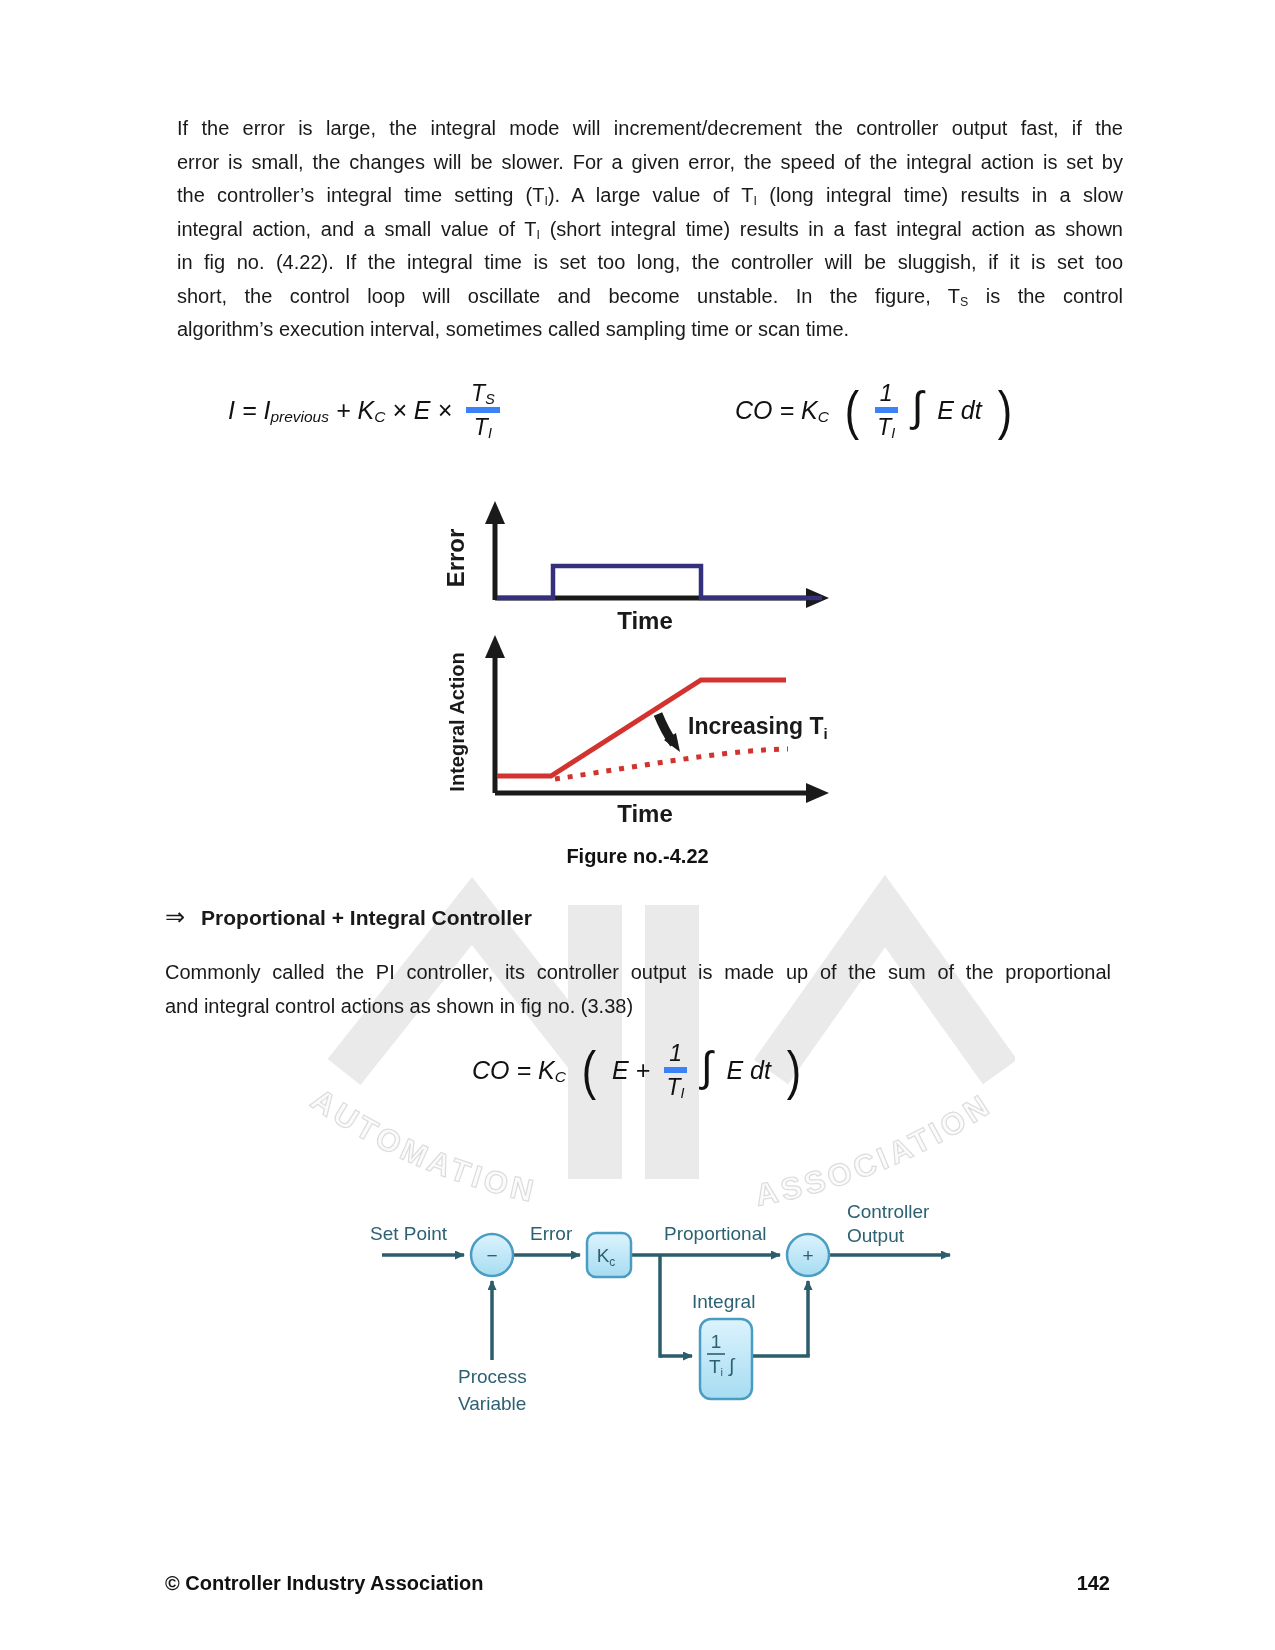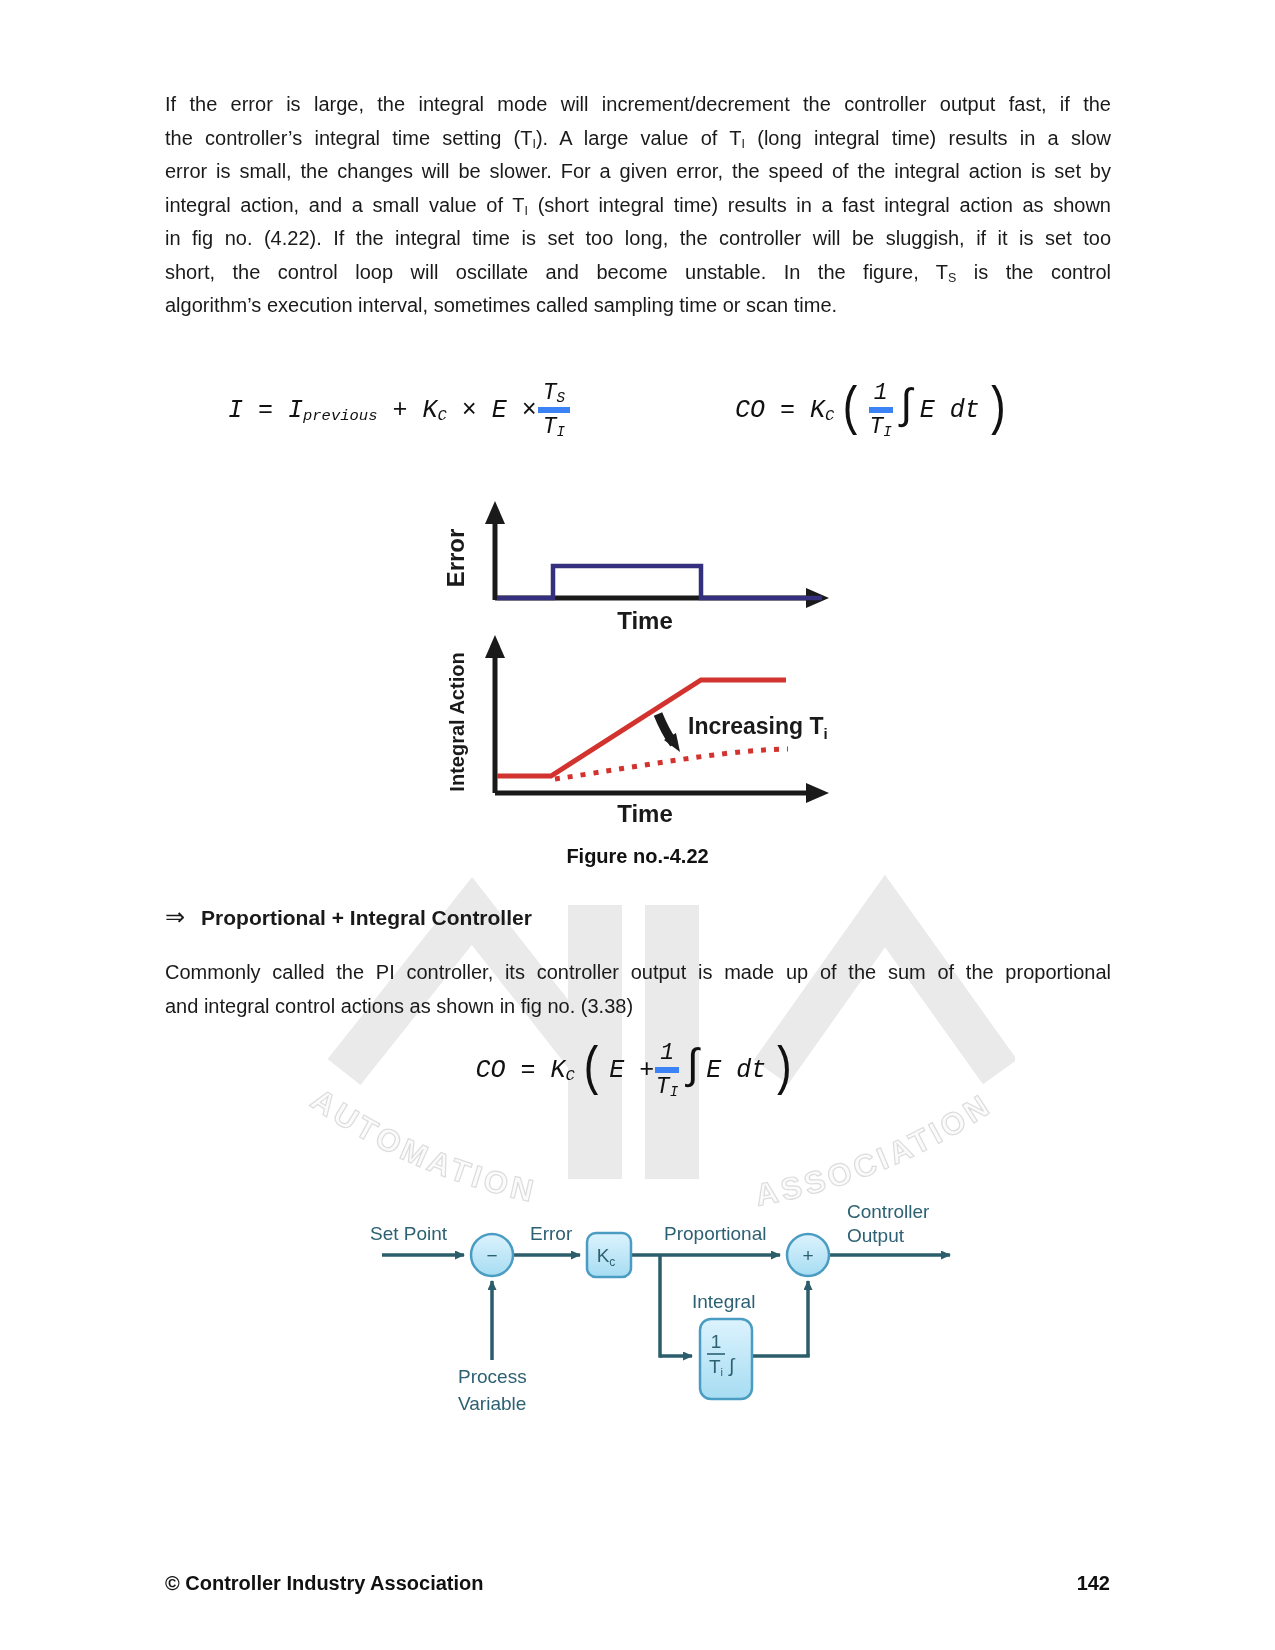--- a/index.html
+++ b/index.html
@@ -10,22 +10,22 @@
   .layer { position:absolute; z-index:1; }
   .wm { position:absolute; z-index:0; }
 
   
   .para { position:absolute; left:165px; width:946px; font-size:20px; color:#1a1a1a; }
   .jline { height:33.5px; line-height:33.5px; text-align:justify; text-align-last:justify; white-space:nowrap; }
   .pline { height:33.5px; line-height:33.5px; text-align:left; white-space:nowrap; }
   sub { font-size:62%; vertical-align:-0.22em; line-height:0; }
 
   
-  .formula { position:absolute; display:inline-flex; align-items:center; gap:1px;
-    font-family:Liberation Mono, monospace; font-style:italic; font-size:25px; color:#111; height:84px; }
+  .formula { position:absolute; display:inline-flex; align-items:center; gap:14px;
+    font-family:Liberation Sans, sans-serif; font-style:italic; font-size:25px; color:#111; height:84px; }
   .frac { display:inline-flex; flex-direction:column; align-items:center; line-height:1.05; font-size:23px; }
   .frac .num { border-bottom:6px solid #3b82f6; padding:0 5px 2px 5px; }
   .frac .den { padding-top:2px; }
   .bigp { font-size:54px; font-style:normal; font-weight:300; line-height:1; transform:scaleX(.8); }
   .intsign { font-size:42px; font-style:normal; line-height:1; position:relative; top:-3px; }
 
   .caption { position:absolute; left:0; width:1275px; text-align:center; font-weight:bold; font-size:20px; color:#111; }
 
   .heading { position:absolute; left:165px; display:flex; align-items:baseline; gap:16px; }
   .heading .arrow { font-size:24px; }
@@ -50,24 +50,24 @@
     <rect x="273" y="140" width="54" height="274" fill="#eaeaea"></rect>
     <rect x="350" y="140" width="54" height="274" fill="#eaeaea"></rect>
     <polyline points="476,307 590,146 705,307" fill="none" stroke="#eaeaea" stroke-width="42"></polyline>
     <path id="wmArc" d="M 14,340 A 600,600 0 0 0 706,340" fill="none" stroke="none"></path>
     <text class="wm-arc">
       <textPath href="#wmArc" startOffset="0%">AUTOMATION</textPath>
       <textPath href="#wmArc" startOffset="64%">ASSOCIATION</textPath>
     </text>
   </svg>
 
-  <div class="para layer" style="top:88px;">
+  <div class="para layer" style="top:112px;margin-left:12px;">
     <div class="jline">If the error is large, the integral mode will increment/decrement the controller output fast, if the</div>
+    <div class="jline">error is small, the changes will be slower. For a given error, the speed of the integral action is set by</div>
     <div class="jline">the controller’s integral time setting (T<sub>I</sub>). A large value of T<sub>I</sub> (long integral time) results in a slow</div>
-    <div class="jline">error is small, the changes will be slower. For a given error, the speed of the integral action is set by</div>
     <div class="jline">integral action, and a small value of T<sub>I</sub> (short integral time) results in a fast integral action as shown</div>
     <div class="jline">in fig no. (4.22). If the integral time is set too long, the controller will be sluggish, if it is set too</div>
     <div class="jline">short, the control loop will oscillate and become unstable. In the figure, T<sub>S</sub> is the control</div>
     <div class="pline">algorithm’s execution interval, sometimes called sampling time or scan time.</div>
   </div>
 
   <div class="formula layer" style="left:228px; top:368px;">
     <span>I = I<sub>previous</sub> + K<sub>C</sub> × E ×</span>
     <span class="frac">
       <span class="num">T<sub>S</sub></span>

